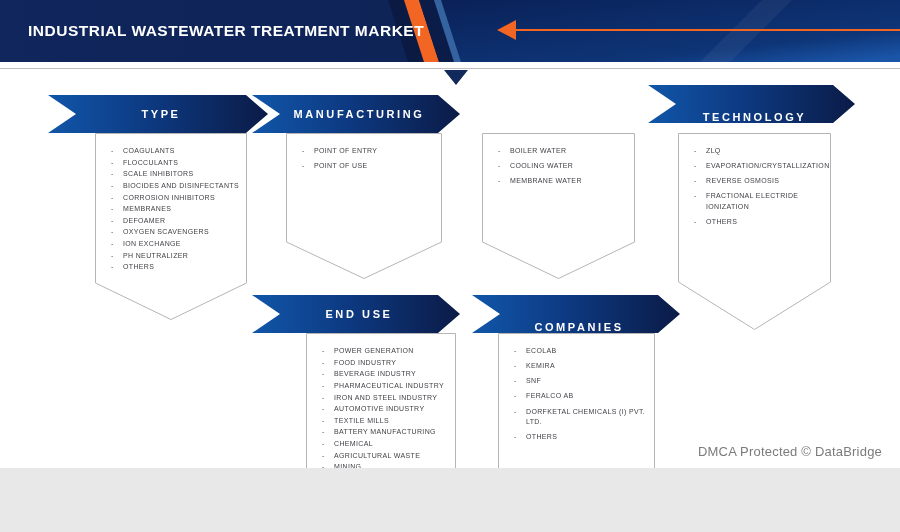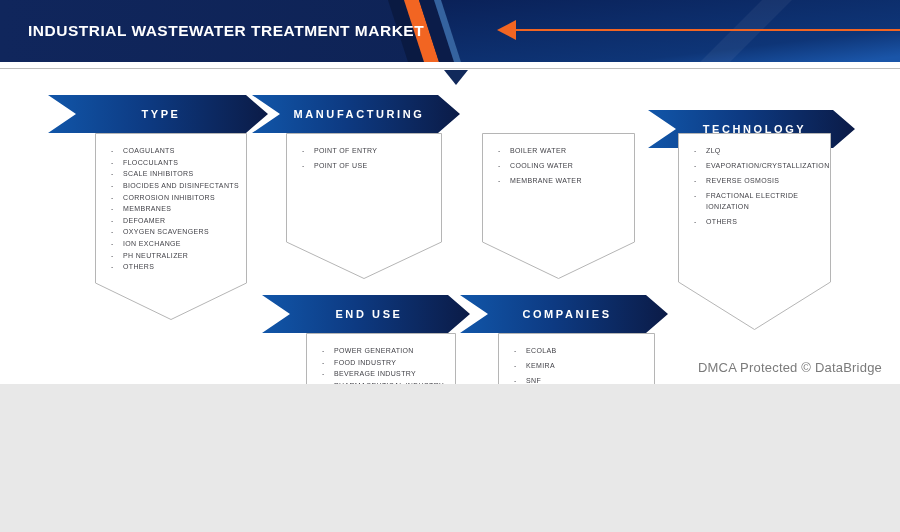--- a/index.html
+++ b/index.html
@@ -1,17 +1,17 @@
 <!DOCTYPE html>
 <html><head>
 <meta charset="utf-8">
 <style>
   * { margin:0; padding:0; box-sizing:border-box; }
   body { background:#e8e8e8; font-family:"Liberation Sans", sans-serif; }
-  .stage { position:relative; width:900px; height:384px; background:#ffffff; overflow:hidden; margin:0 auto;padding-left:36px; }
+  .stage { position:relative; width:900px; height:468px; background:#ffffff; overflow:hidden; margin:0 auto;padding-left:36px; }
 
   
   .header { position:absolute; left:0; top:0; width:900px; height:62px; }
   .header svg { position:absolute; left:0; top:0; }
   .page-title { position:absolute; left:28px; top:0; height:62px; display:flex; align-items:center;
                 color:#ffffff; font-size:15.5px; font-weight:bold; letter-spacing:0.5px; }
   .arrow-line { position:absolute; left:516px; right:0; top:29px; height:2px; background:#f26522; }
   .arrow-head { position:absolute; left:497px; top:20px; width:0; height:0;
                 border-top:10px solid transparent; border-bottom:10px solid transparent;
                 border-right:19px solid #f26522; }
@@ -111,37 +111,37 @@
     <svg width="153" height="146" viewBox="0 0 153 146">
       <polygon points="0.5,0.5 152.5,0.5 152.5,109 76.5,145.5 0.5,109" fill="#ffffff" stroke="#b5b5b5" stroke-width="1"></polygon>
     </svg>
     <ul class="list">
         <li>BOILER WATER</li>
         <li>COOLING WATER</li>
         <li>MEMBRANE WATER</li>
       </ul>
   </div>
 
-  <div class="chev" style="left:648px; top:110px; width:207px;">
+  <div class="chev" style="left:648px; top:85px; width:207px;align-items:flex-end;">
     <div class="chev-label">TECHNOLOGY</div>
   </div>
   <div class="box" style="left:678px; top:133px; width:153px; height:197px;">
     <svg width="153" height="197" viewBox="0 0 153 197">
       <polygon points="0.5,0.5 152.5,0.5 152.5,149 76.5,196.5 0.5,149" fill="#ffffff" stroke="#b5b5b5" stroke-width="1"></polygon>
     </svg>
     <ul class="list">
         <li>ZLQ</li>
         <li>EVAPORATION/CRYSTALLIZATION</li>
         <li>REVERSE OSMOSIS</li>
         <li>FRACTIONAL ELECTRIDE IONIZATION</li>
         <li>OTHERS</li>
       </ul>
   </div>
 
-  <div class="chev" style="left:262px; top:295px; width:208px;">
+  <div class="chev" style="left:252px; top:295px; width:208px;">
     <div class="chev-label">END USE</div>
   </div>
   <div class="box" style="left:306px; top:333px; width:150px; height:195px;">
     <svg width="150" height="195" viewBox="0 0 150 195">
       <polygon points="0.5,0.5 149.5,0.5 149.5,145 75,194.5 0.5,145" fill="#ffffff" stroke="#b5b5b5" stroke-width="1"></polygon>
     </svg>
     <ul class="list dense">
         <li>POWER GENERATION</li>
         <li>FOOD INDUSTRY</li>
         <li>BEVERAGE INDUSTRY</li>
@@ -150,21 +150,21 @@
         <li>AUTOMOTIVE INDUSTRY</li>
         <li>TEXTILE MILLS</li>
         <li>BATTERY MANUFACTURING</li>
         <li>CHEMICAL</li>
         <li>AGRICULTURAL WASTE</li>
         <li>MINING</li>
         <li>OTHERS</li>
       </ul>
   </div>
 
-  <div class="chev" style="left:460px; top:295px; width:208px;">
+  <div class="chev" style="left:472px; top:295px; width:208px;align-items:flex-end;">
     <div class="chev-label">COMPANIES</div>
   </div>
   <div class="box" style="left:498px; top:333px; width:157px; height:197px;">
     <svg width="157" height="197" viewBox="0 0 157 197">
       <polygon points="0.5,0.5 156.5,0.5 156.5,145 78.5,196.5 0.5,145" fill="#ffffff" stroke="#b5b5b5" stroke-width="1"></polygon>
     </svg>
     <ul class="list">
         <li>ECOLAB</li>
         <li>KEMIRA</li>
         <li>SNF</li>

